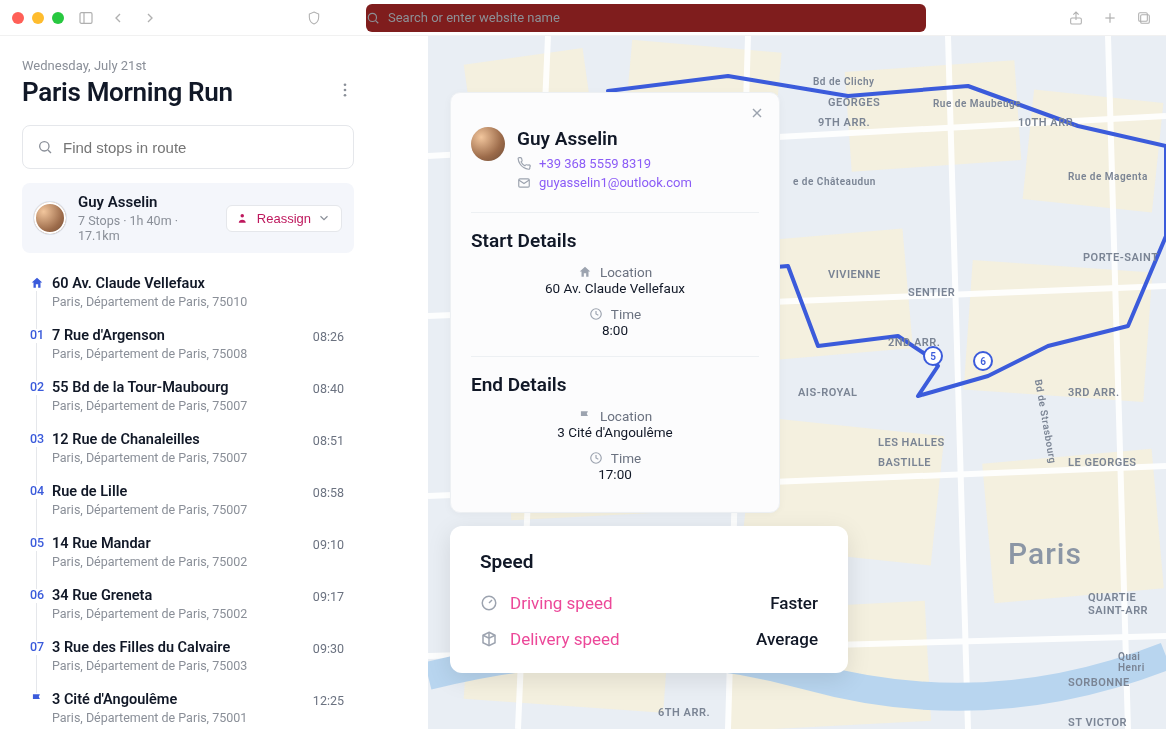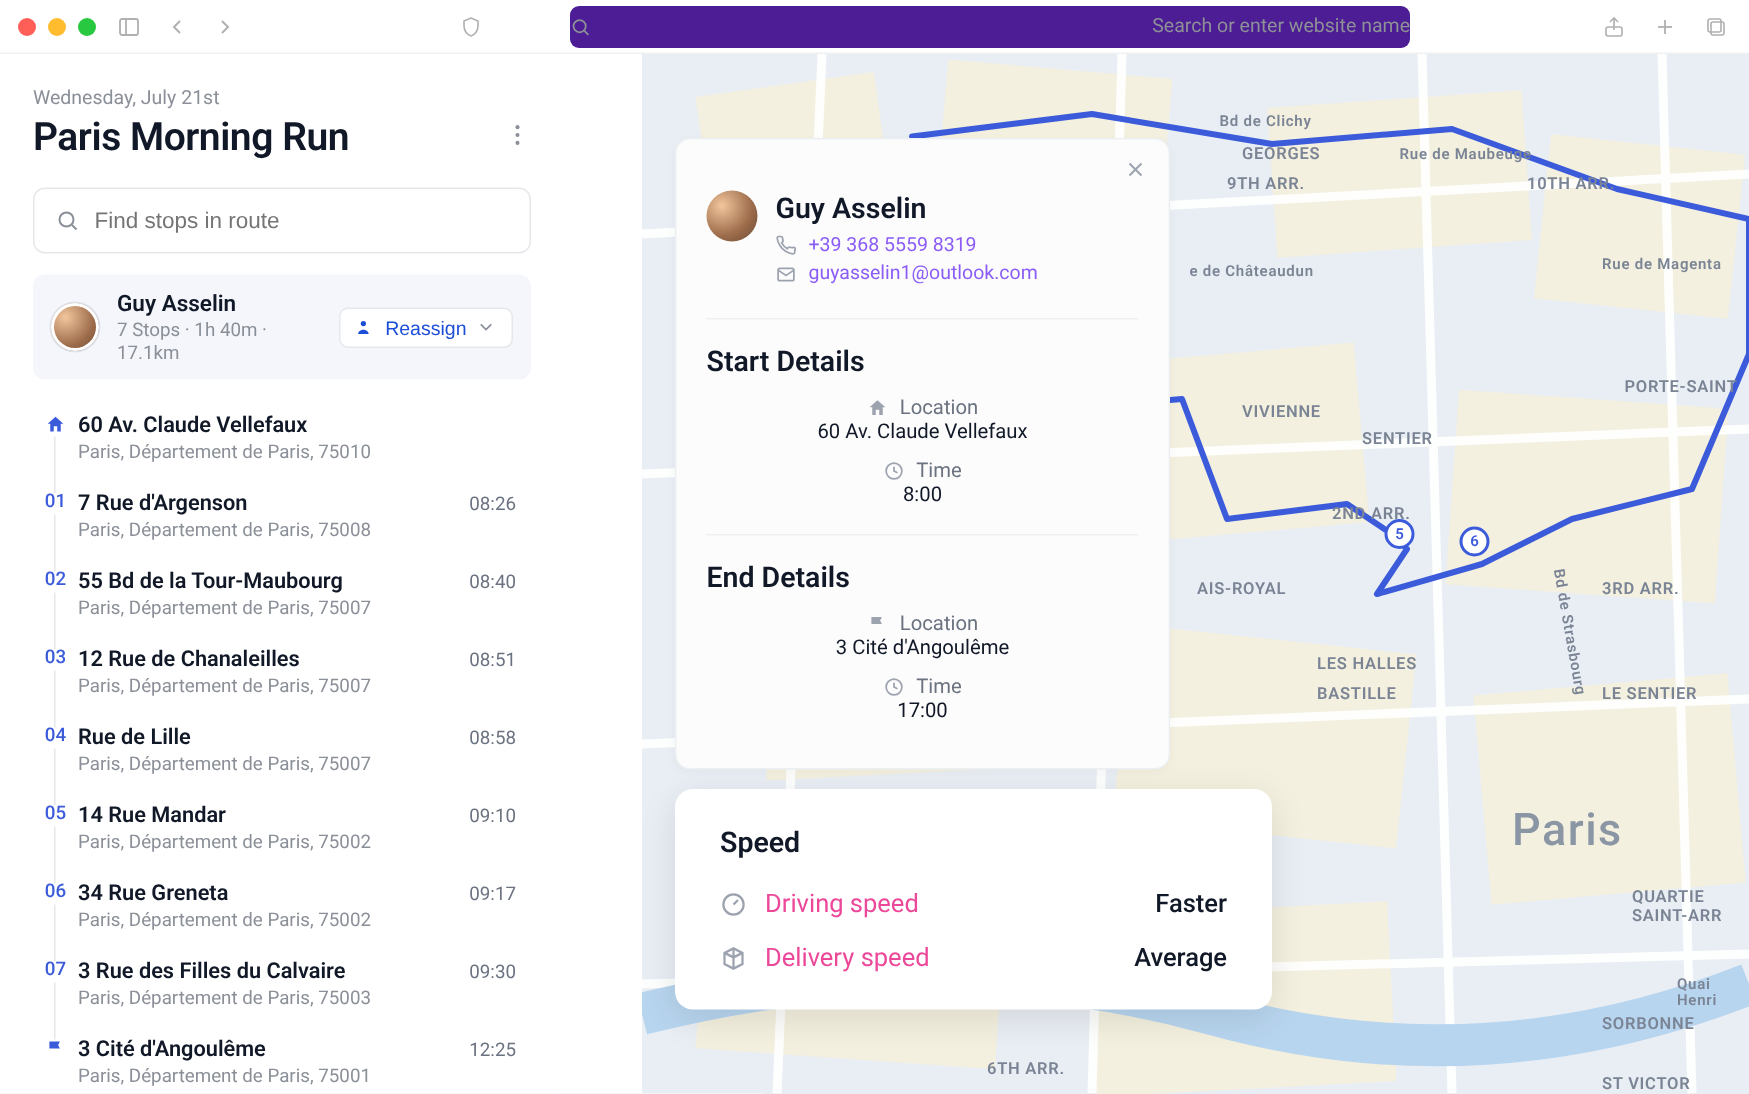--- a/index.html
+++ b/index.html
@@ -15,23 +15,23 @@
   border-bottom: 1px solid #f1f1f1;
 }
 .traffic-lights { display: flex; gap: 8px; }
 .dot { width: 12px; height: 12px; border-radius: 50%; }
 .dot.red { background: #ff5f57; }
 .dot.yellow { background: #febc2e; }
 .dot.green { background: #28c840; }
 .chrome-btn { color: #b0b0b0; width: 20px; height: 20px; display:flex; align-items:center; justify-content:center; }
 .chrome-btn svg { width: 16px; height: 16px; }
 .urlbar {
-  flex: 0 0 560px; height: 28px; background: #4c1d95; border-radius: 6px;
-  display: flex; align-items: center; justify-content: space-between; gap: 8px; color: #8d9096; font-size: 13px;
-  margin-left: 44px;
+  flex: 0 0 560px; height: 28px; background: #7f1d1d; border-radius: 6px;
+  display: flex; align-items: center; justify-content: flex-start; gap: 8px; color: #8d9096; font-size: 13px;
+  margin-left: 30px;
 }
 .chrome-spacer { flex: 1; }
 .chrome-right { display:flex; gap: 14px; }
 
 
 .app { position: relative; height: 693px; }
 
 
 .sidebar {
   position: absolute; left: 0; top: 0; width: 370px; height: 100%;
@@ -54,21 +54,21 @@
 .avatar {
   width:32px; height:32px; border-radius:50%;
   background: radial-gradient(circle at 30% 30%, #f2c69d, #9c6b4a 60%, #6b4a36);
   box-shadow: inset 0 0 0 2px #fff, 0 0 0 1px #dbe1ea;
 }
 .driver-info { flex:1; }
 .driver-name { font-size:15px; font-weight:600; color:#111827; }
 .driver-meta { font-size:12.5px; color:#8a8f98; margin-top:2px; }
 .reassign-btn {
   display:flex; align-items:center; gap:6px; background:#fff; border:1px solid #e5e7eb; border-radius:6px;
-  padding:5px 10px; font-size:13px; color:#1d4ed8; cursor:pointer;
+  padding:5px 10px; font-size:13px; color:#be185d; cursor:pointer;
 }
 .reassign-btn svg { width:14px; height:14px; }
 
 .stops { }
 .stop-row { display:flex; align-items:flex-start; padding:8px 0 10px; position:relative; }
 .stop-row .marker { width:30px; flex-shrink:0; display:flex; flex-direction:column; align-items:center; }
 .stop-num { font-size:12.5px; color:#3b5bdb; font-weight:500; width:20px; text-align:center; }
 .stop-icon { color:#3b5bdb; }
 .stop-body { flex:1; }
 .stop-addr { font-size:14.5px; color:#111827; font-weight:600; }
@@ -376,21 +376,21 @@
     <div class="map-label" style="left:390px; top:80px;">9TH ARR.</div>
     <div class="map-label" style="left:590px; top:80px;">10TH ARR.</div>
     <div class="map-label" style="left:400px; top:232px;">VIVIENNE</div>
     <div class="map-label" style="left:480px; top:250px;">SENTIER</div>
     <div class="map-label" style="left:655px; top:215px;">PORTE-SAINT</div>
     <div class="map-label" style="left:460px; top:300px;">2ND ARR.</div>
     <div class="map-label" style="left:370px; top:350px;">AIS-ROYAL</div>
     <div class="map-label" style="left:640px; top:350px;">3RD ARR.</div>
     <div class="map-label" style="left:450px; top:400px;">LES HALLES</div>
     <div class="map-label" style="left:450px; top:420px;">BASTILLE</div>
-    <div class="map-label" style="left:640px; top:420px;">LE SENTIER</div>
+    <div class="map-label" style="left:640px; top:420px;">LE GEORGES</div>
     <div class="map-label" style="left:230px; top:670px;">6TH ARR.</div>
     <div class="map-label" style="left:640px; top:640px;">SORBONNE</div>
     <div class="map-label" style="left:640px; top:680px;">ST VICTOR</div>
     <div class="map-label" style="left:660px; top:555px;">QUARTIE SAINT-ARR</div>
     <div class="map-label" style="left:505px; top:62px; font-size:10px;">Rue de Maubeuge</div>
     <div class="map-label" style="left:640px; top:135px; font-size:10px;">Rue de Magenta</div>
     <div class="map-label" style="left:365px; top:140px; font-size:10px;">e de Châteaudun</div>
     <div class="map-label" style="left:385px; top:40px; font-size:10px;">Bd de Clichy</div>
     <div class="map-label" style="left:575px; top:380px; font-size:10px; transform:rotate(80deg);">Bd de Strasbourg</div>
     <div class="map-label" style="left:690px; top:615px; font-size:10px;">Quai Henri</div>

